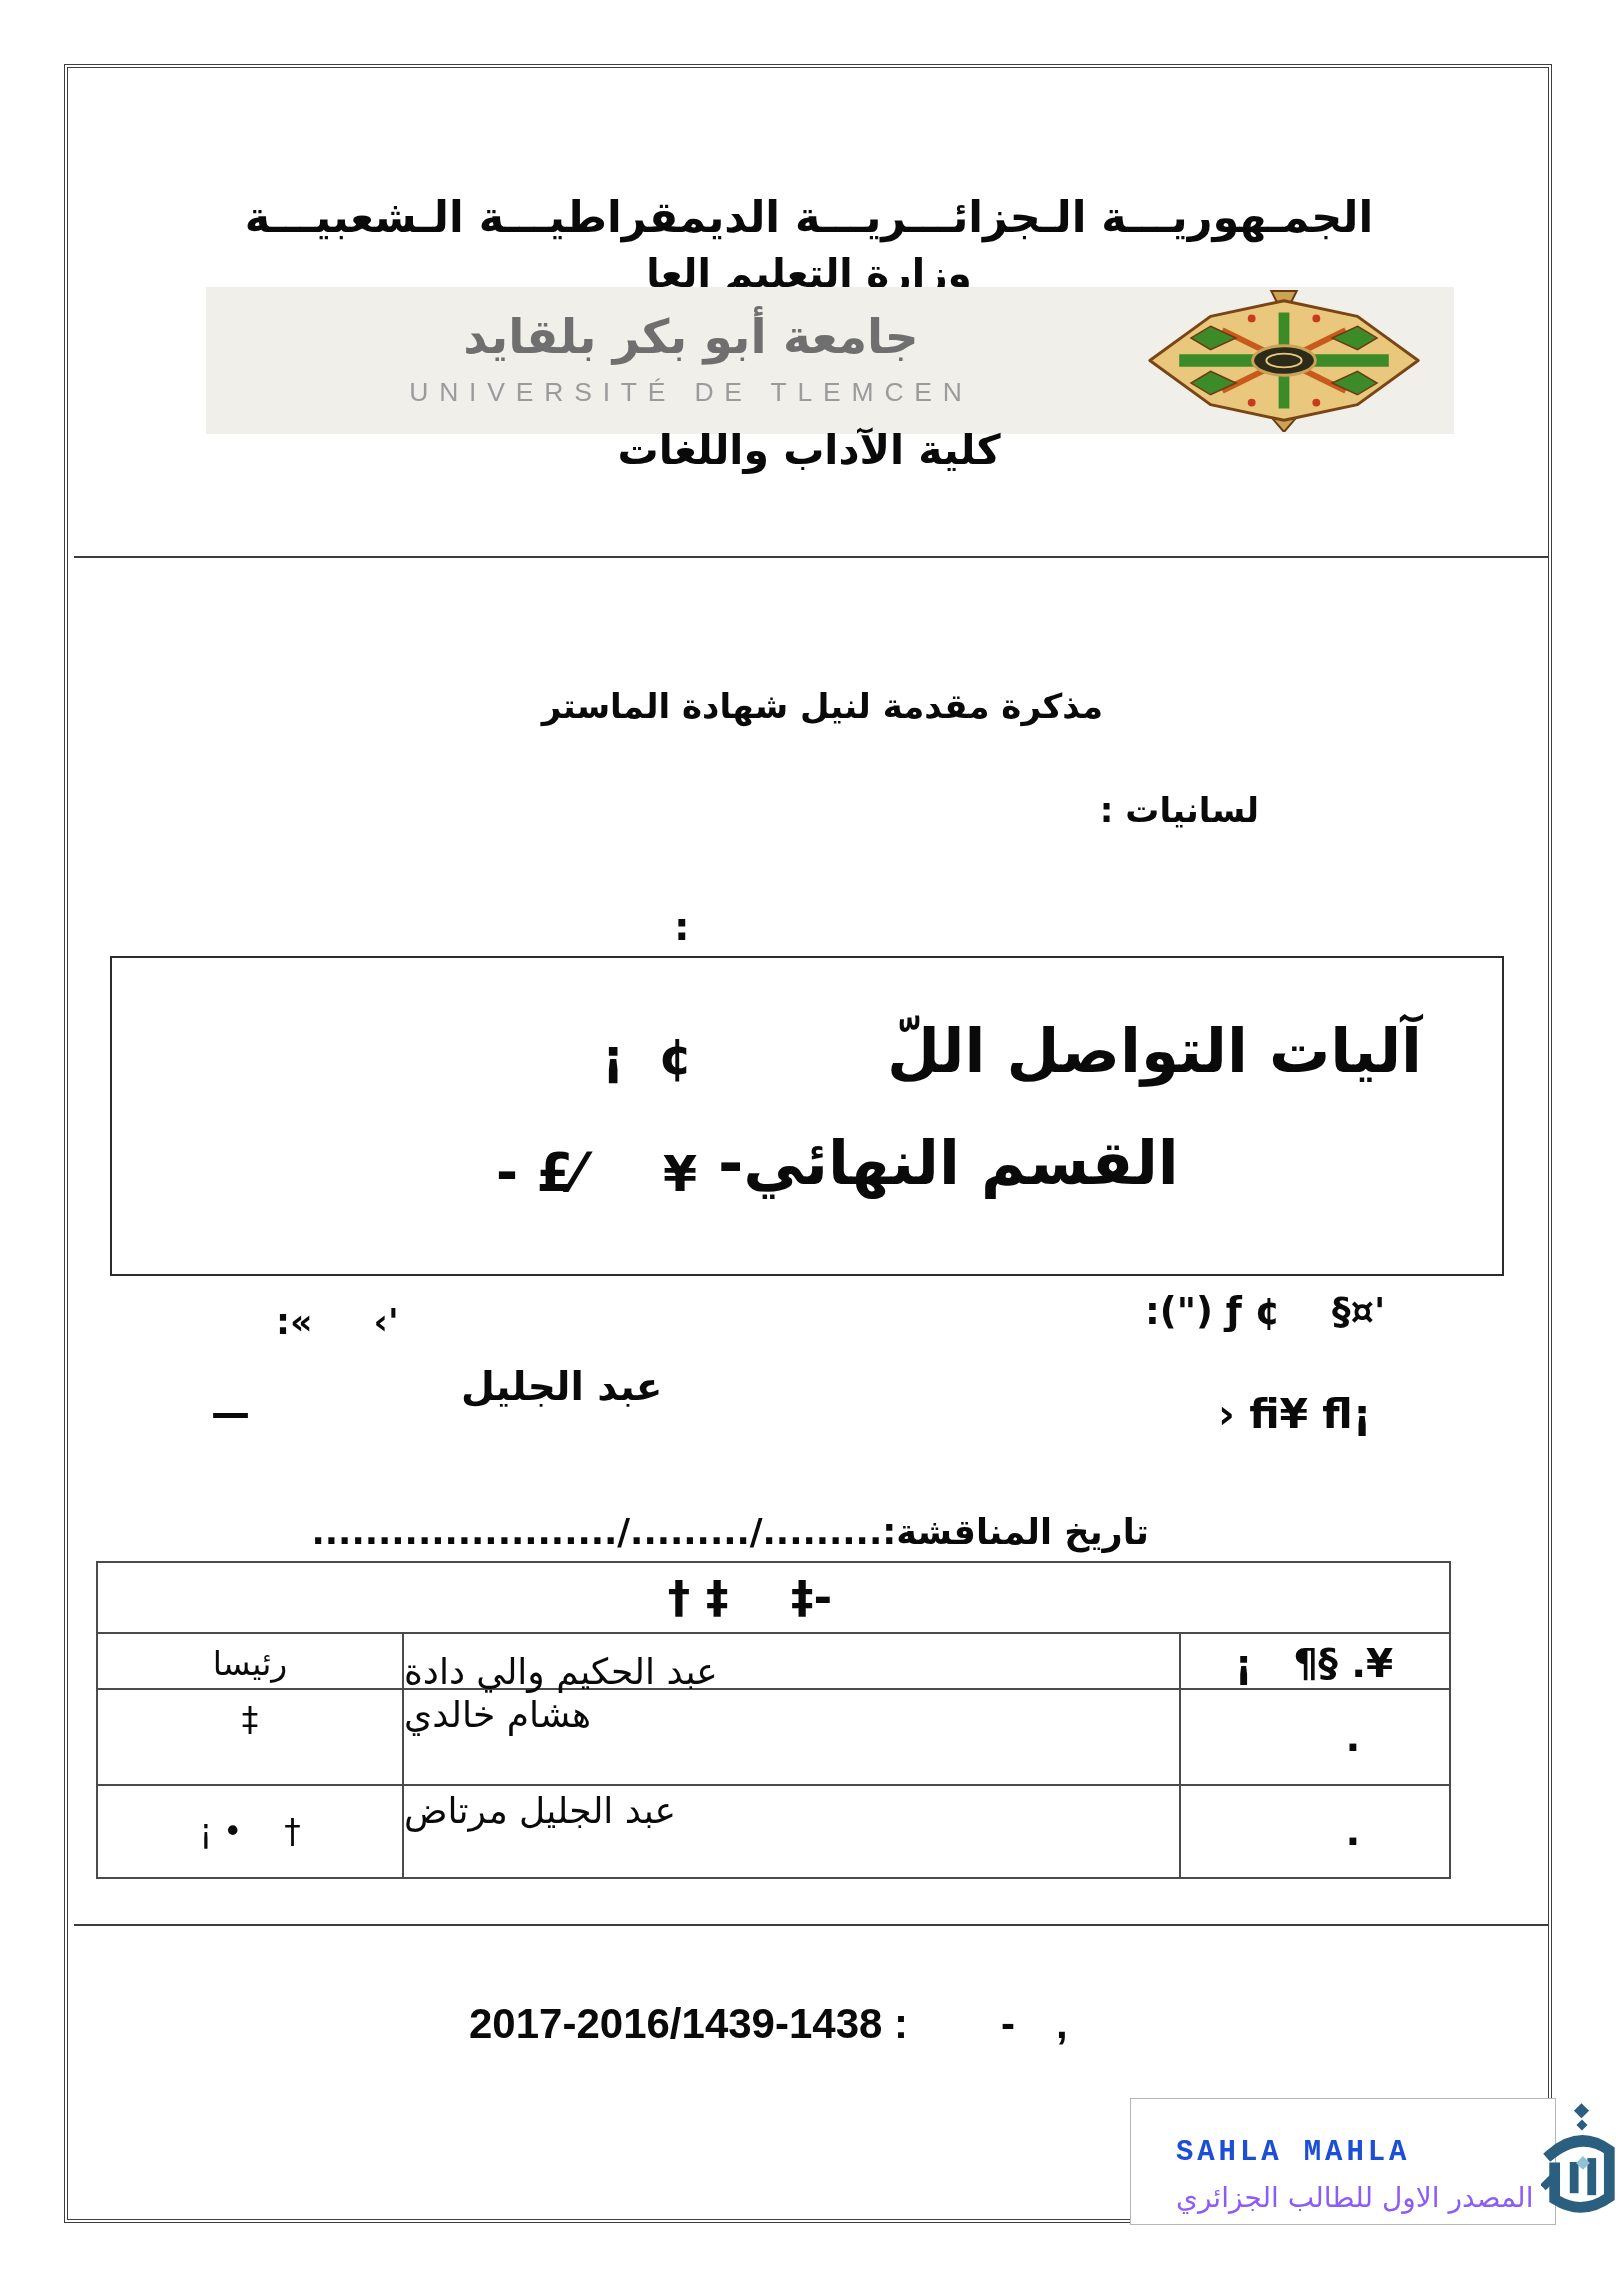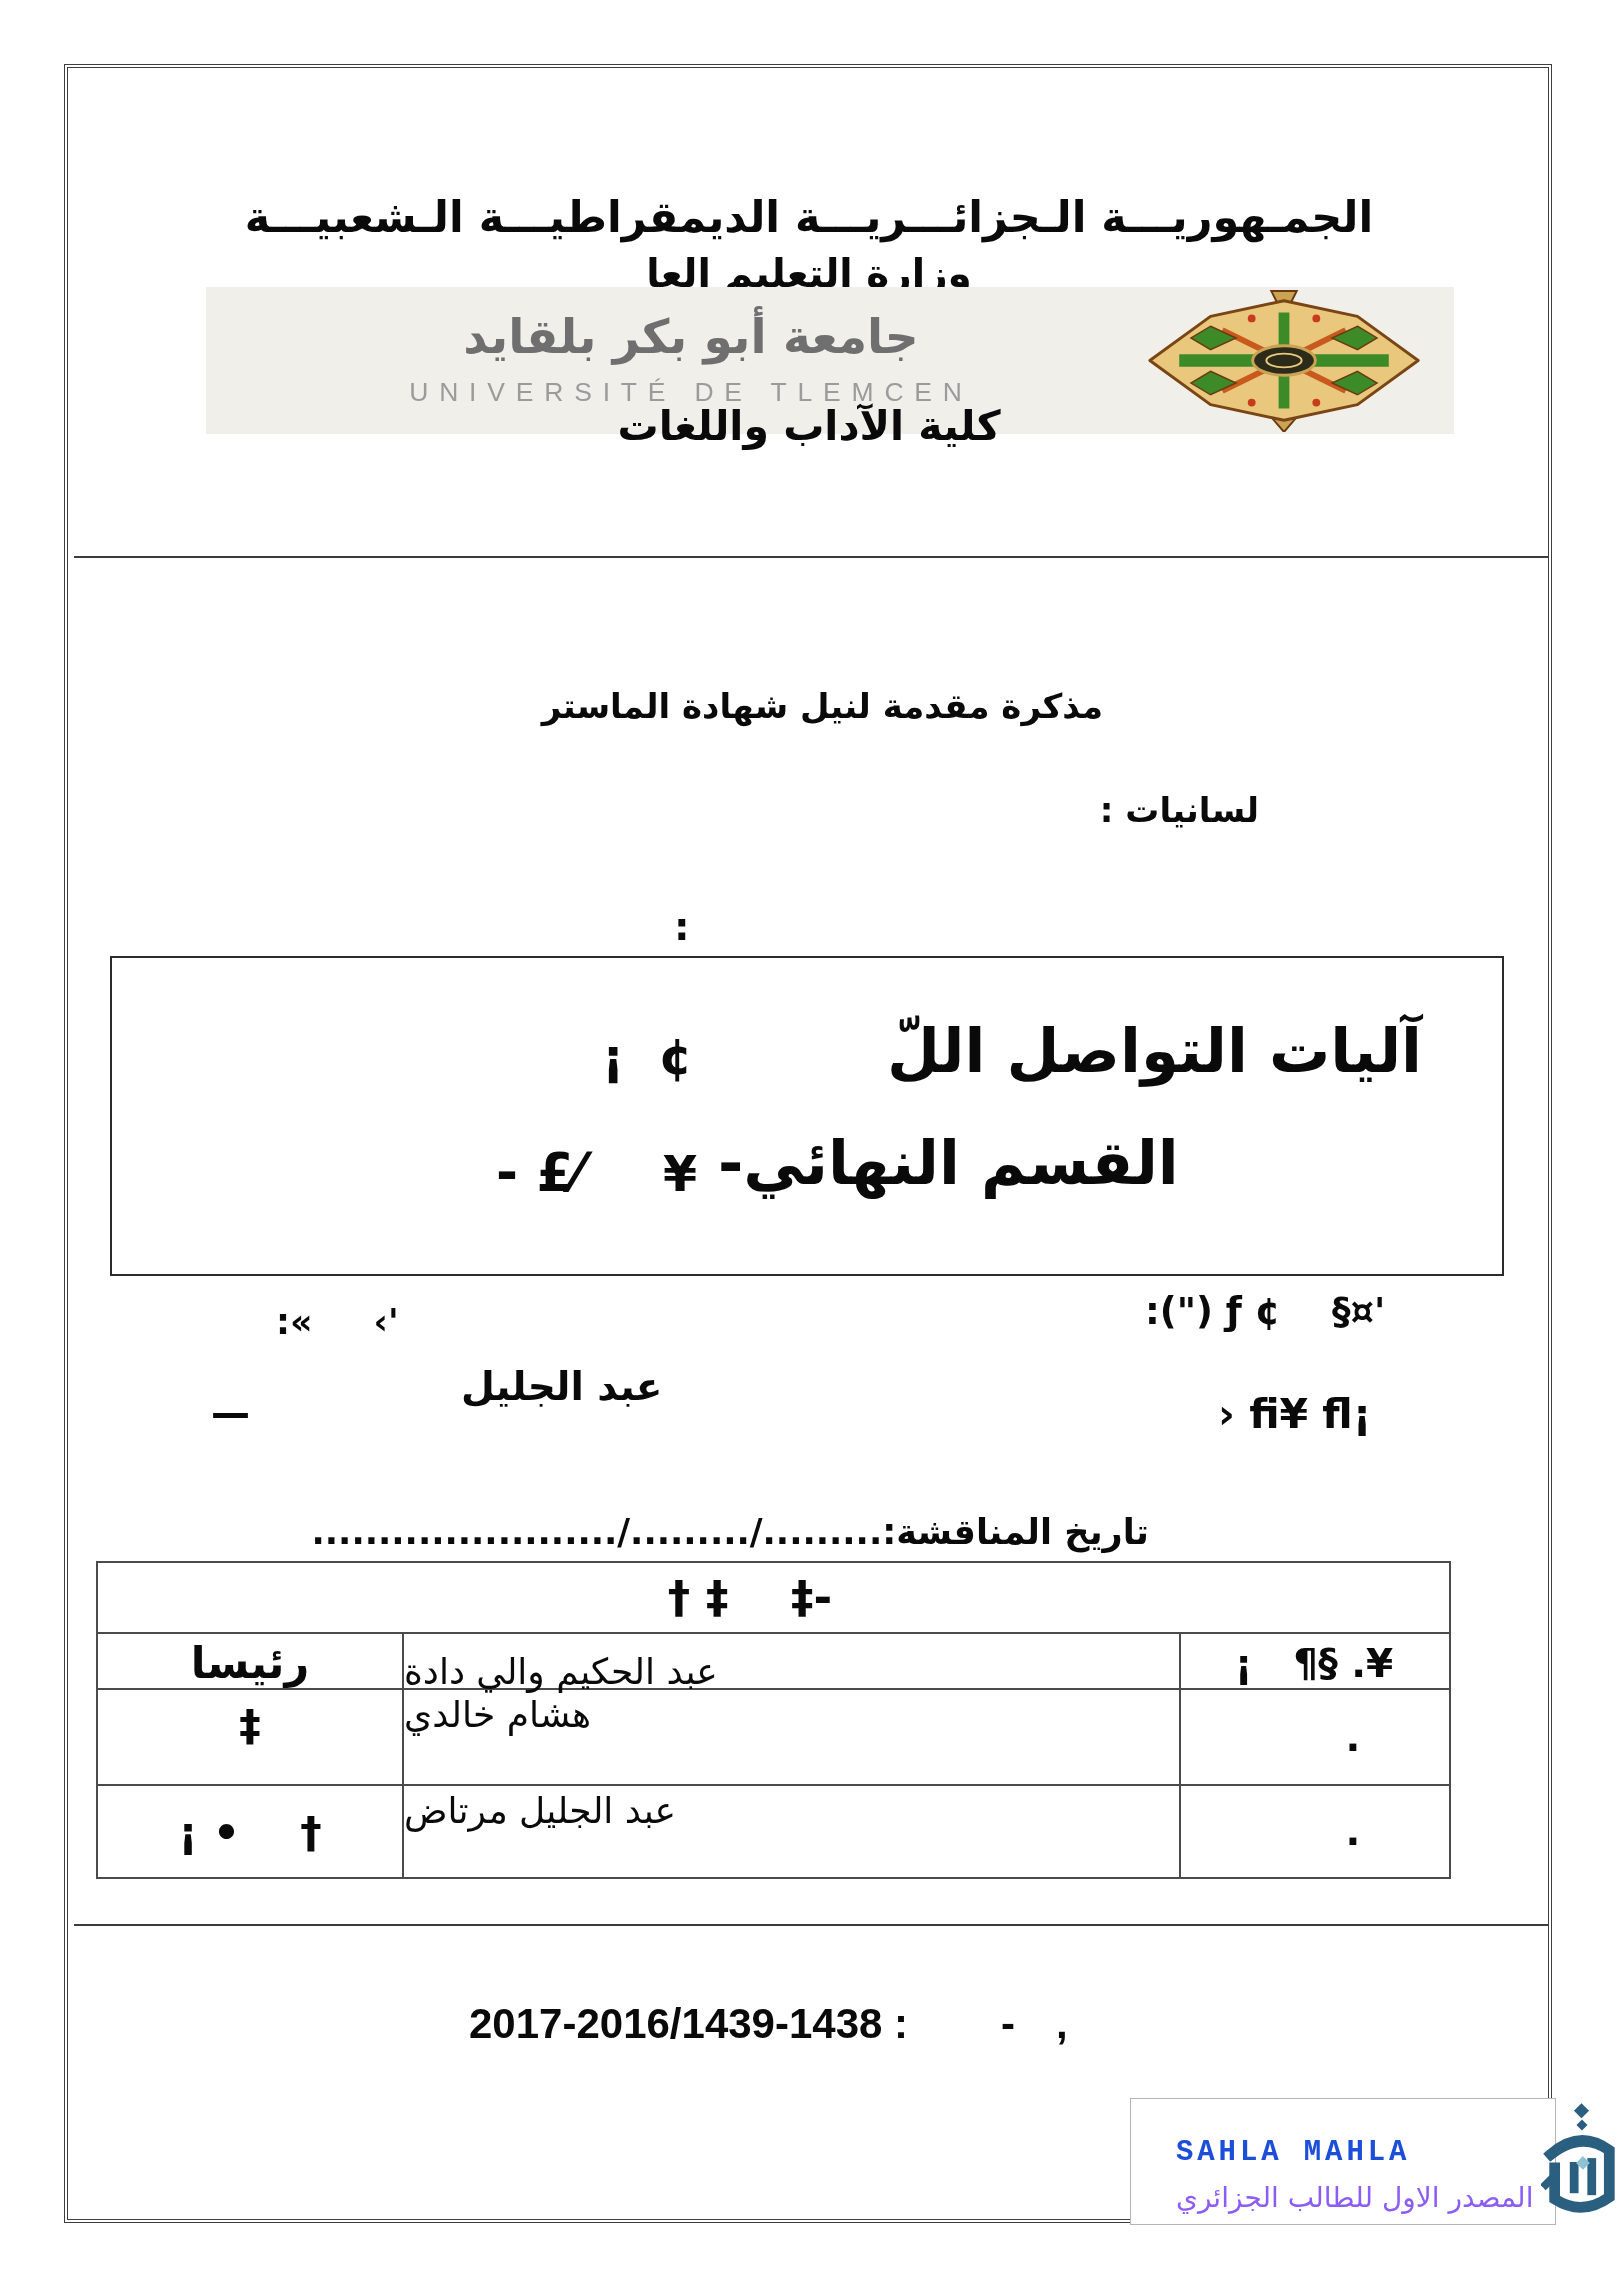--- a/index.html
+++ b/index.html
@@ -10,21 +10,21 @@
   .ar{font-family:"DejaVu Sans",sans-serif;}
   .ctr{position:absolute;left:66px;width:1486px;text-align:center;}
   .hdr1{top:192px;font-size:43px;font-weight:bold;}
   .hdr2{top:251px;font-size:39px;font-weight:bold;}
   .banner{position:absolute;left:206px;top:287px;width:1220px;height:147px;background:#f1efea;padding-left:28px;}
   .banner-ar{position:absolute;left:29px;top:21.6px;width:912px;text-align:center;
              font-size:47px;font-weight:bold;color:#6f6f6f;}
   .banner-fr{position:absolute;left:29px;top:90px;width:912px;text-align:center;
              font-size:26.5px;color:#9b9b9b;letter-spacing:10.8px;font-family:"Liberation Sans",sans-serif;}
   .uemblem{position:absolute;left:936px;top:2px;}
-  .faculty{top:402px;font-size:41px;font-weight:bold;}
+  .faculty{top:426px;font-size:41px;font-weight:bold;}
   .rule{position:absolute;left:74px;width:1475px;height:2px;background:#3c3c3c;}
   .rule1{top:556px;}
   .rule2{top:1924px;}
   .memo{position:absolute;right:518px;top:686px;font-size:34px;font-weight:bold;}
   .spec{position:absolute;right:362px;top:790px;font-size:34px;font-weight:bold;}
   .colon{position:absolute;left:674px;top:904px;font-size:39px;font-weight:bold;}
   .tbox{position:absolute;left:110px;top:956px;width:1394px;height:320px;
         border:2px solid #2b2b2b;box-sizing:border-box;}
   .t1sym{position:absolute;left:490px;top:71px;font-size:49px;font-weight:bold;white-space:pre;}
   .t1ar{position:absolute;right:80px;top:57px;font-size:61px;font-weight:bold;white-space:nowrap;}
@@ -38,21 +38,21 @@
   .stuD{position:absolute;left:211px;top:1390px;font-size:39px;font-weight:bold;}
   .ddate{position:absolute;right:472px;top:1512px;font-size:35px;font-weight:bold;}
   .jury{position:absolute;left:96px;top:1561px;width:1355px;border:2px solid #4b4b4b;
         box-sizing:border-box;}
   .jhead{height:69px;border-bottom:2px solid #4b4b4b;display:flex;align-items:center;
          justify-content:center;font-size:45px;font-weight:bold;white-space:pre;padding-right:47px;}
   .jrow{display:grid;grid-template-columns:306px 777px 266px;}
   .jrow.rb{border-bottom:2px solid #4b4b4b;}
   .jc{display:flex;box-sizing:border-box;}
   .jc.role{border-right:2px solid #4b4b4b;align-items:center;justify-content:center;
-           font-size:43px;font-weight:bold;white-space:pre;}
+           font-size:33px;font-weight:normal;white-space:pre;}
   .jc.name{border-right:2px solid #4b4b4b;align-items:flex-start;justify-content:flex-end;
            font-size:36px;padding:3.9px 11.8px 0 0;direction:rtl;text-align:right;}
   .jc.grade{align-items:center;justify-content:center;font-size:39px;font-weight:bold;white-space:pre;}
   .r1{height:54px;} .r2{height:94px;} .r3{height:91px;}
   .r1 .jc.name{align-items:center;padding-top:17px;}
   .r2 .jc.role{align-items:flex-start;padding-top:9.8px;}
   .r2 .jc.grade,.r3 .jc.grade{padding-left:78px;}
   .year{position:absolute;left:469px;top:2000px;font-size:42px;font-weight:bold;
         font-family:"Liberation Sans",sans-serif;white-space:nowrap;text-align:right;}
   .ydash{margin-left:93px;} .ycomma{margin-left:41px;}

